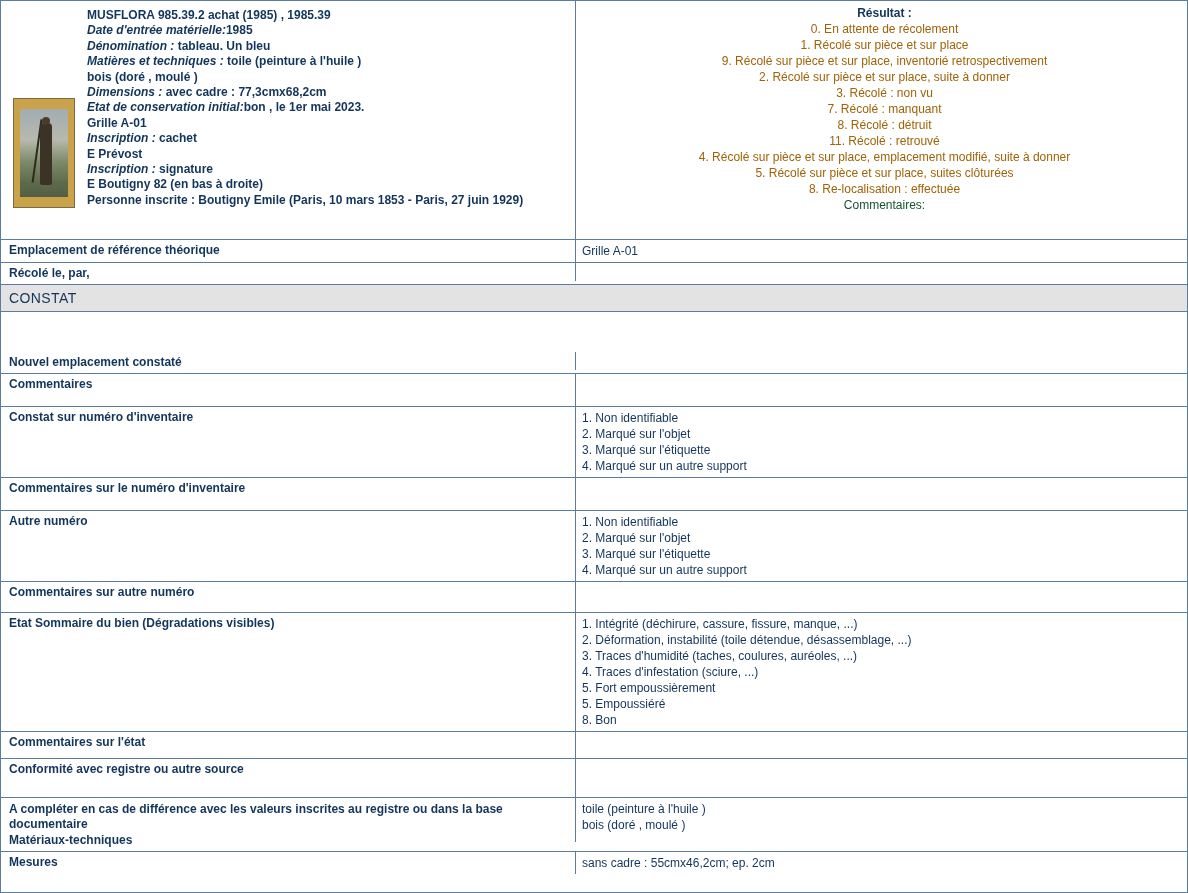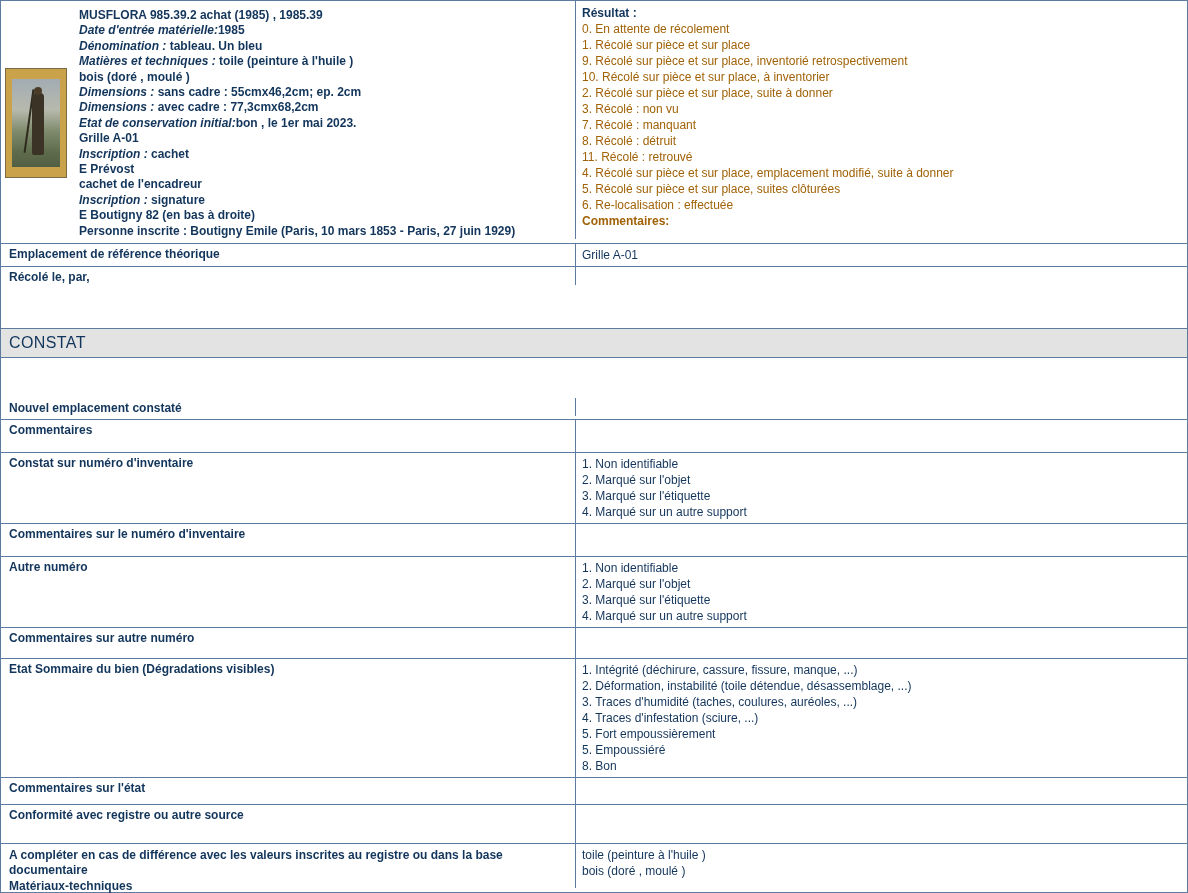--- a/index.html
+++ b/index.html
@@ -24,23 +24,23 @@
   }
 
   
   .top-row {
     display: flex;
     align-items: flex-start;
   }
   .top-left {
     width: 574px;
     box-sizing: border-box;
-    padding: 6px 0 4px 4px;
+    padding: 6px 0 4px 12px;
     display: flex;
-    align-items: center;
+    align-items: flex-end;
   }
   .thumb {
     width: 62px;
     height: 110px;
     flex: 0 0 62px;
     margin-right: 12px;
     border: 1px solid #7a6a45;
     box-sizing: border-box;
     background: linear-gradient(#9ba8b4 0%, #b7b9ad 38%, #7d8a6b 58%, #5d6a4a 78%, #4a5740 100%);
     position: relative;
@@ -95,33 +95,34 @@
   .b { font-weight: bold; }
   .bi { font-weight: bold; font-style: italic; }
 
   
   .top-right {
     flex: 1 1 auto;
     border-left: 1px solid #5b7ba0;
     box-sizing: border-box;
     padding: 4px 0 4px 6px;
     min-height: 238px;
+    text-align: center;
   }
   .result-title {
     font-weight: bold;
     color: #12355b;
     line-height: 16px;
   }
   .result-list div {
     line-height: 16px;
     color: #a16207;
   }
   .comment-label {
-    font-weight: bold;
-    color: #a16207;
+    font-weight: normal;
+    color: #14532d;
     line-height: 16px;
   }
 
   
   .frow {
     display: flex;
     align-items: flex-start;
     border-top: 1px solid #5b7ba0;
   }
   .frow.nb { border-top: none; margin-top: 40px; }
@@ -143,25 +144,24 @@
     line-height: 16px;
   }
   .fvalue .opt { line-height: 16px; }
 
   
   .section-bar {
     border-top: 1px solid #5b7ba0;
     border-bottom: 1px solid #5b7ba0;
     background: #e3e3e3;
     color: #12355b;
-    font-size: 16px;
+    font-size: 14px;
     padding: 5px 0 5px 8px;
     font-weight: normal;
     letter-spacing: 0.4px;
-    margin-top: 40px;
   }
   .h18 { min-height: 18px; }
   .note {
     color: #12355b;
     font-weight: bold;
     padding: 4px 4px 0 8px;
     line-height: 15px;
   }
 </style>
 </head>
@@ -192,67 +192,60 @@
         <div class="line">
           <span class="bi">Dénomination :</span><span class="b"> tableau. Un bleu</span>
         </div>
         <div class="line">
           <span class="bi">Matières et techniques :</span><span class="b"> toile (peinture à l'huile )</span>
         </div>
         <div class="line">
           <span class="b">bois (doré , moulé )</span>
         </div>
         <div class="line">
-          <span class="bi">Dimensions :</span><span class="b"> sans cadre : 55cmx46,2cm; ep. 2cm</span>
-        </div>
-        <div class="line">
           <span class="bi">Dimensions :</span><span class="b"> avec cadre : 77,3cmx68,2cm</span>
         </div>
         <div class="line">
           <span class="bi">Etat de conservation initial:</span><span class="b">bon , le 1er mai 2023.</span>
         </div>
         <div class="line">
           <span class="b">Grille A-01</span>
         </div>
         <div class="line">
           <span class="bi">Inscription :</span><span class="b"> cachet</span>
         </div>
         <div class="line">
           <span class="b">E Prévost</span>
-        </div>
-        <div class="line">
-          <span class="b">cachet de l'encadreur</span>
         </div>
         <div class="line">
           <span class="bi">Inscription :</span><span class="b"> signature</span>
         </div>
         <div class="line">
           <span class="b">E Boutigny 82 (en bas à droite)</span>
         </div>
         <div class="line">
           <span class="b">Personne inscrite : Boutigny Emile (Paris, 10 mars 1853 - Paris, 27 juin 1929)</span>
         </div>
       </div>
     </div>
 
     <div class="top-right">
       <div class="result-title">Résultat :</div>
       <div class="result-list">
         <div class="opt">0. En attente de récolement</div>
         <div class="opt">1. Récolé sur pièce et sur place</div>
         <div class="opt">9. Récolé sur pièce et sur place, inventorié retrospectivement</div>
-        <div class="opt">10. Récolé sur pièce et sur place, à inventorier</div>
         <div class="opt">2. Récolé sur pièce et sur place, suite à donner</div>
         <div class="opt">3. Récolé : non vu</div>
         <div class="opt">7. Récolé : manquant</div>
         <div class="opt">8. Récolé : détruit</div>
         <div class="opt">11. Récolé : retrouvé</div>
         <div class="opt">4. Récolé sur pièce et sur place, emplacement modifié, suite à donner</div>
         <div class="opt">5. Récolé sur pièce et sur place, suites clôturées</div>
-        <div class="opt">6. Re-localisation : effectuée</div>
+        <div class="opt">8. Re-localisation : effectuée</div>
       </div>
       <div class="comment-label">Commentaires:</div>
     </div>
   </div>
 
   <div class="frow">
     <div class="flabel">Emplacement de référence théorique</div>
     <div class="fvalue">Grille A-01</div>
   </div>
 

